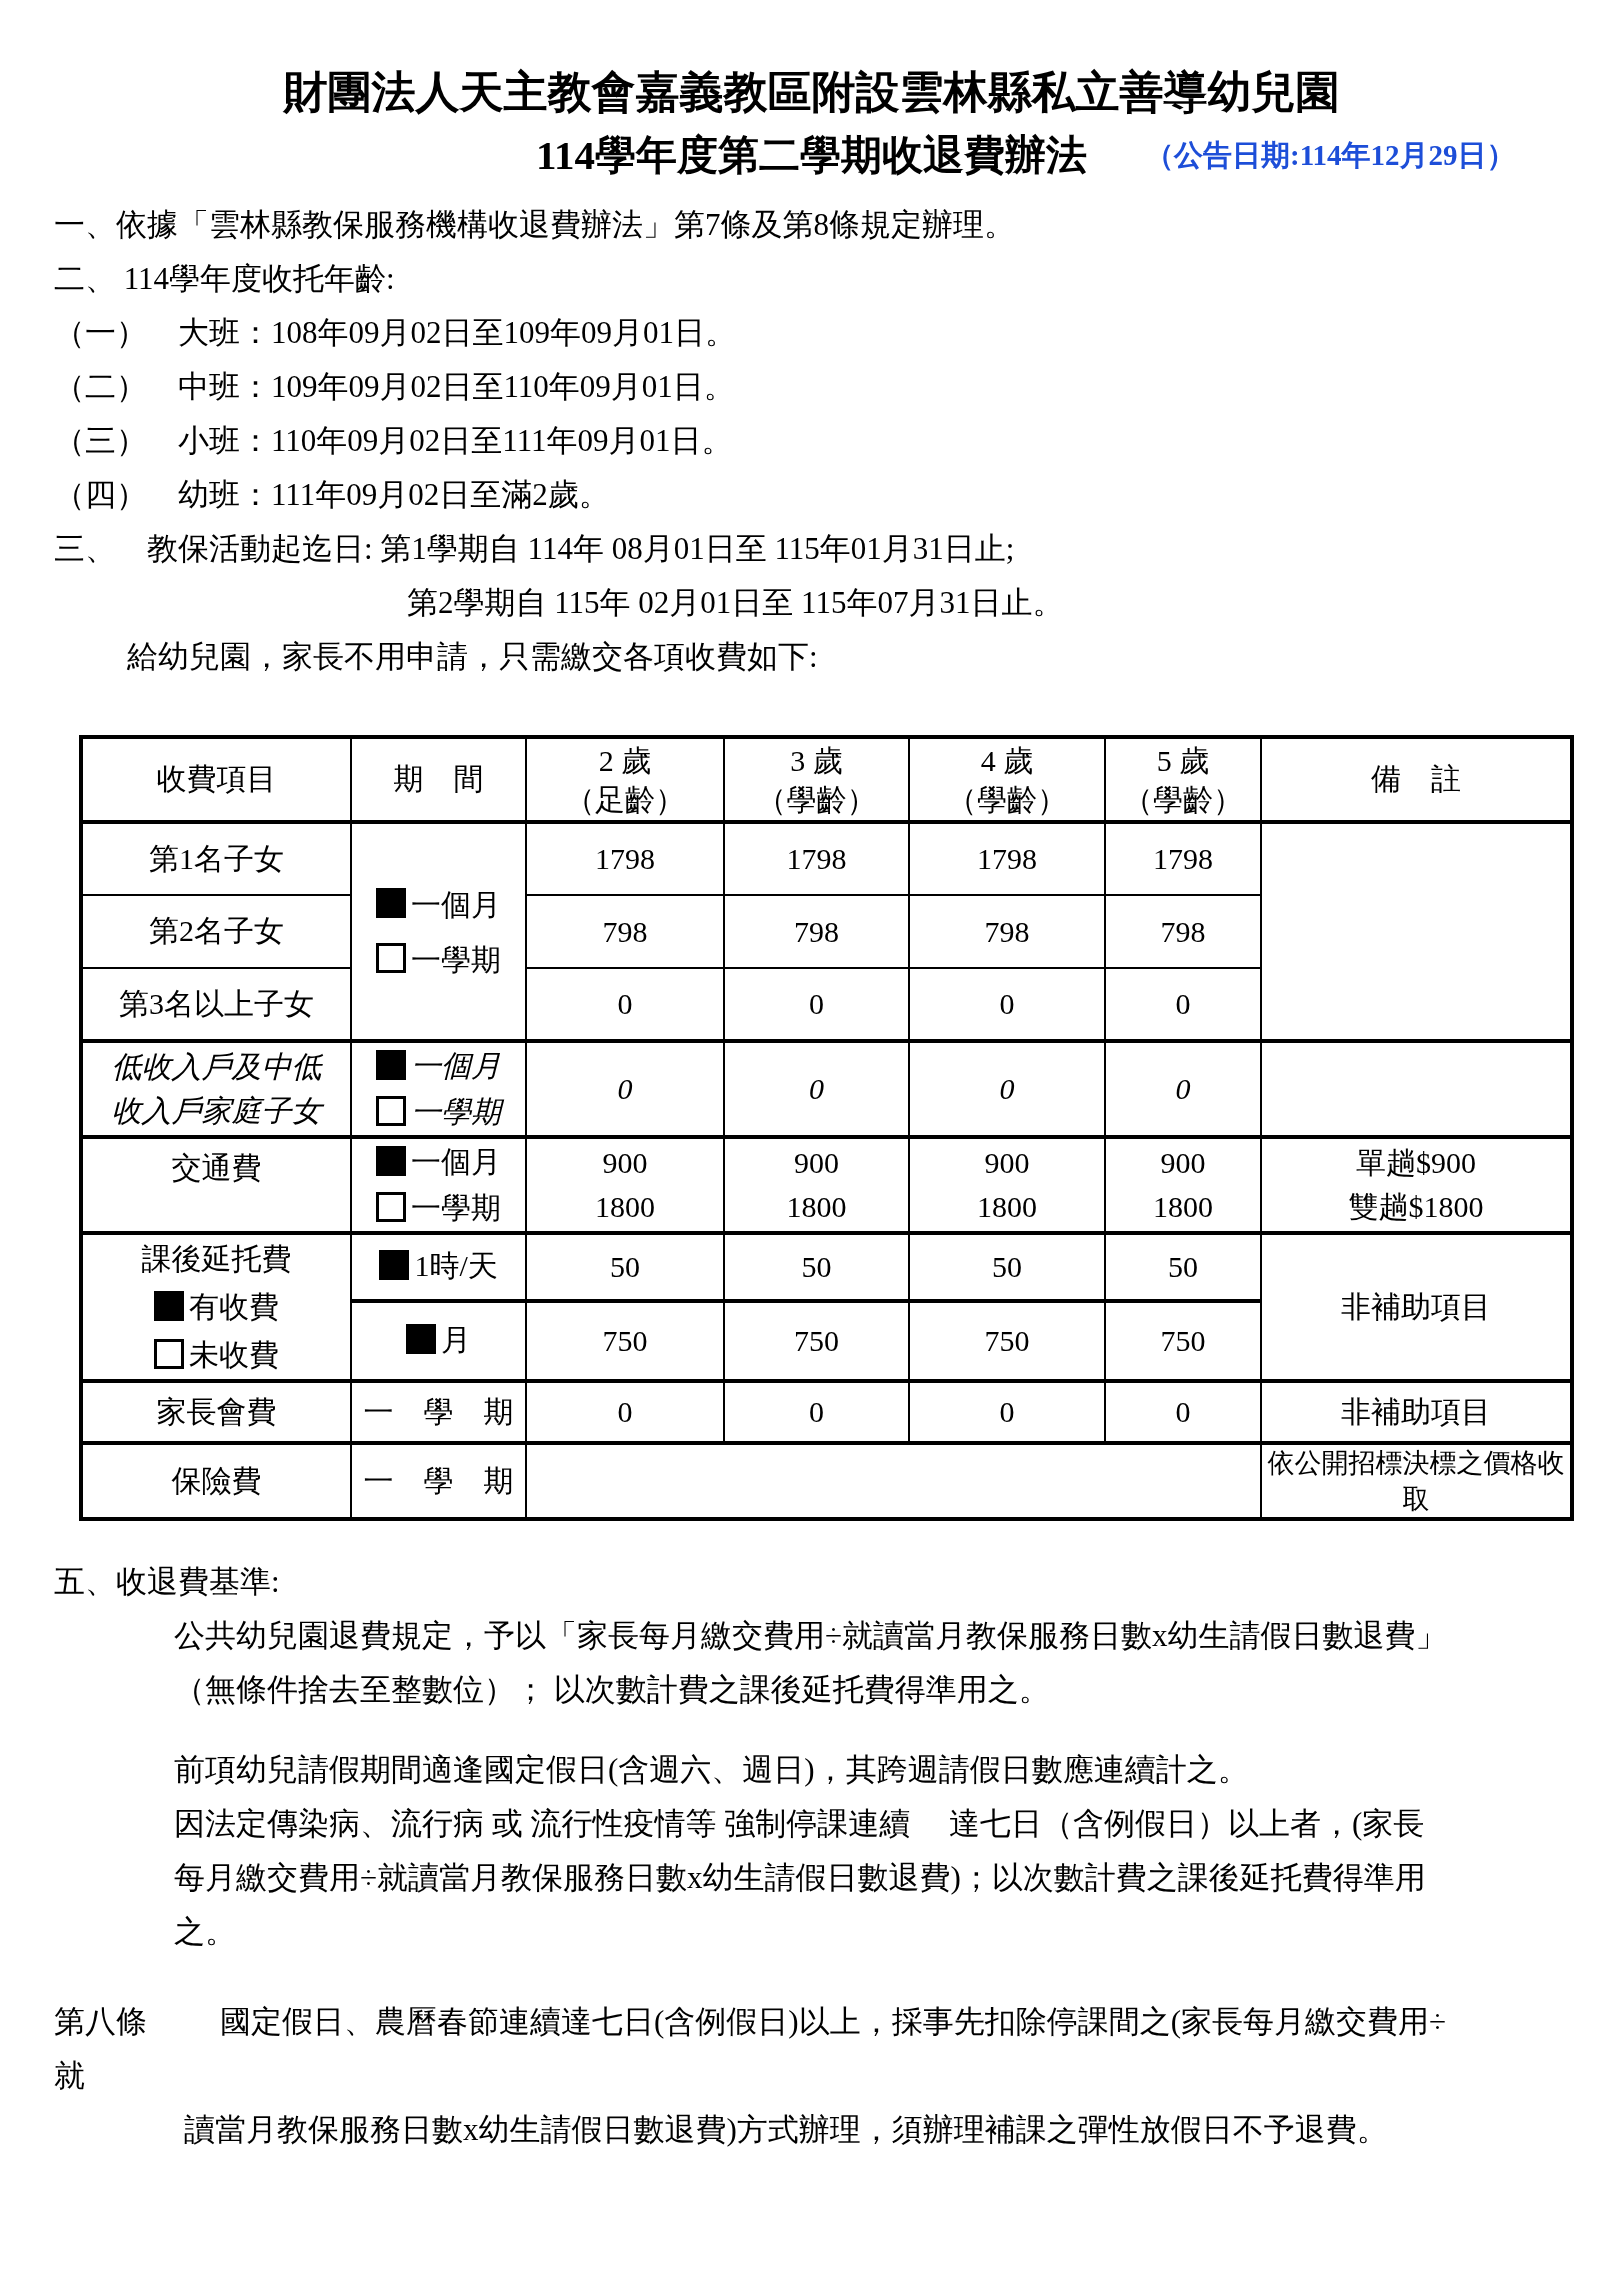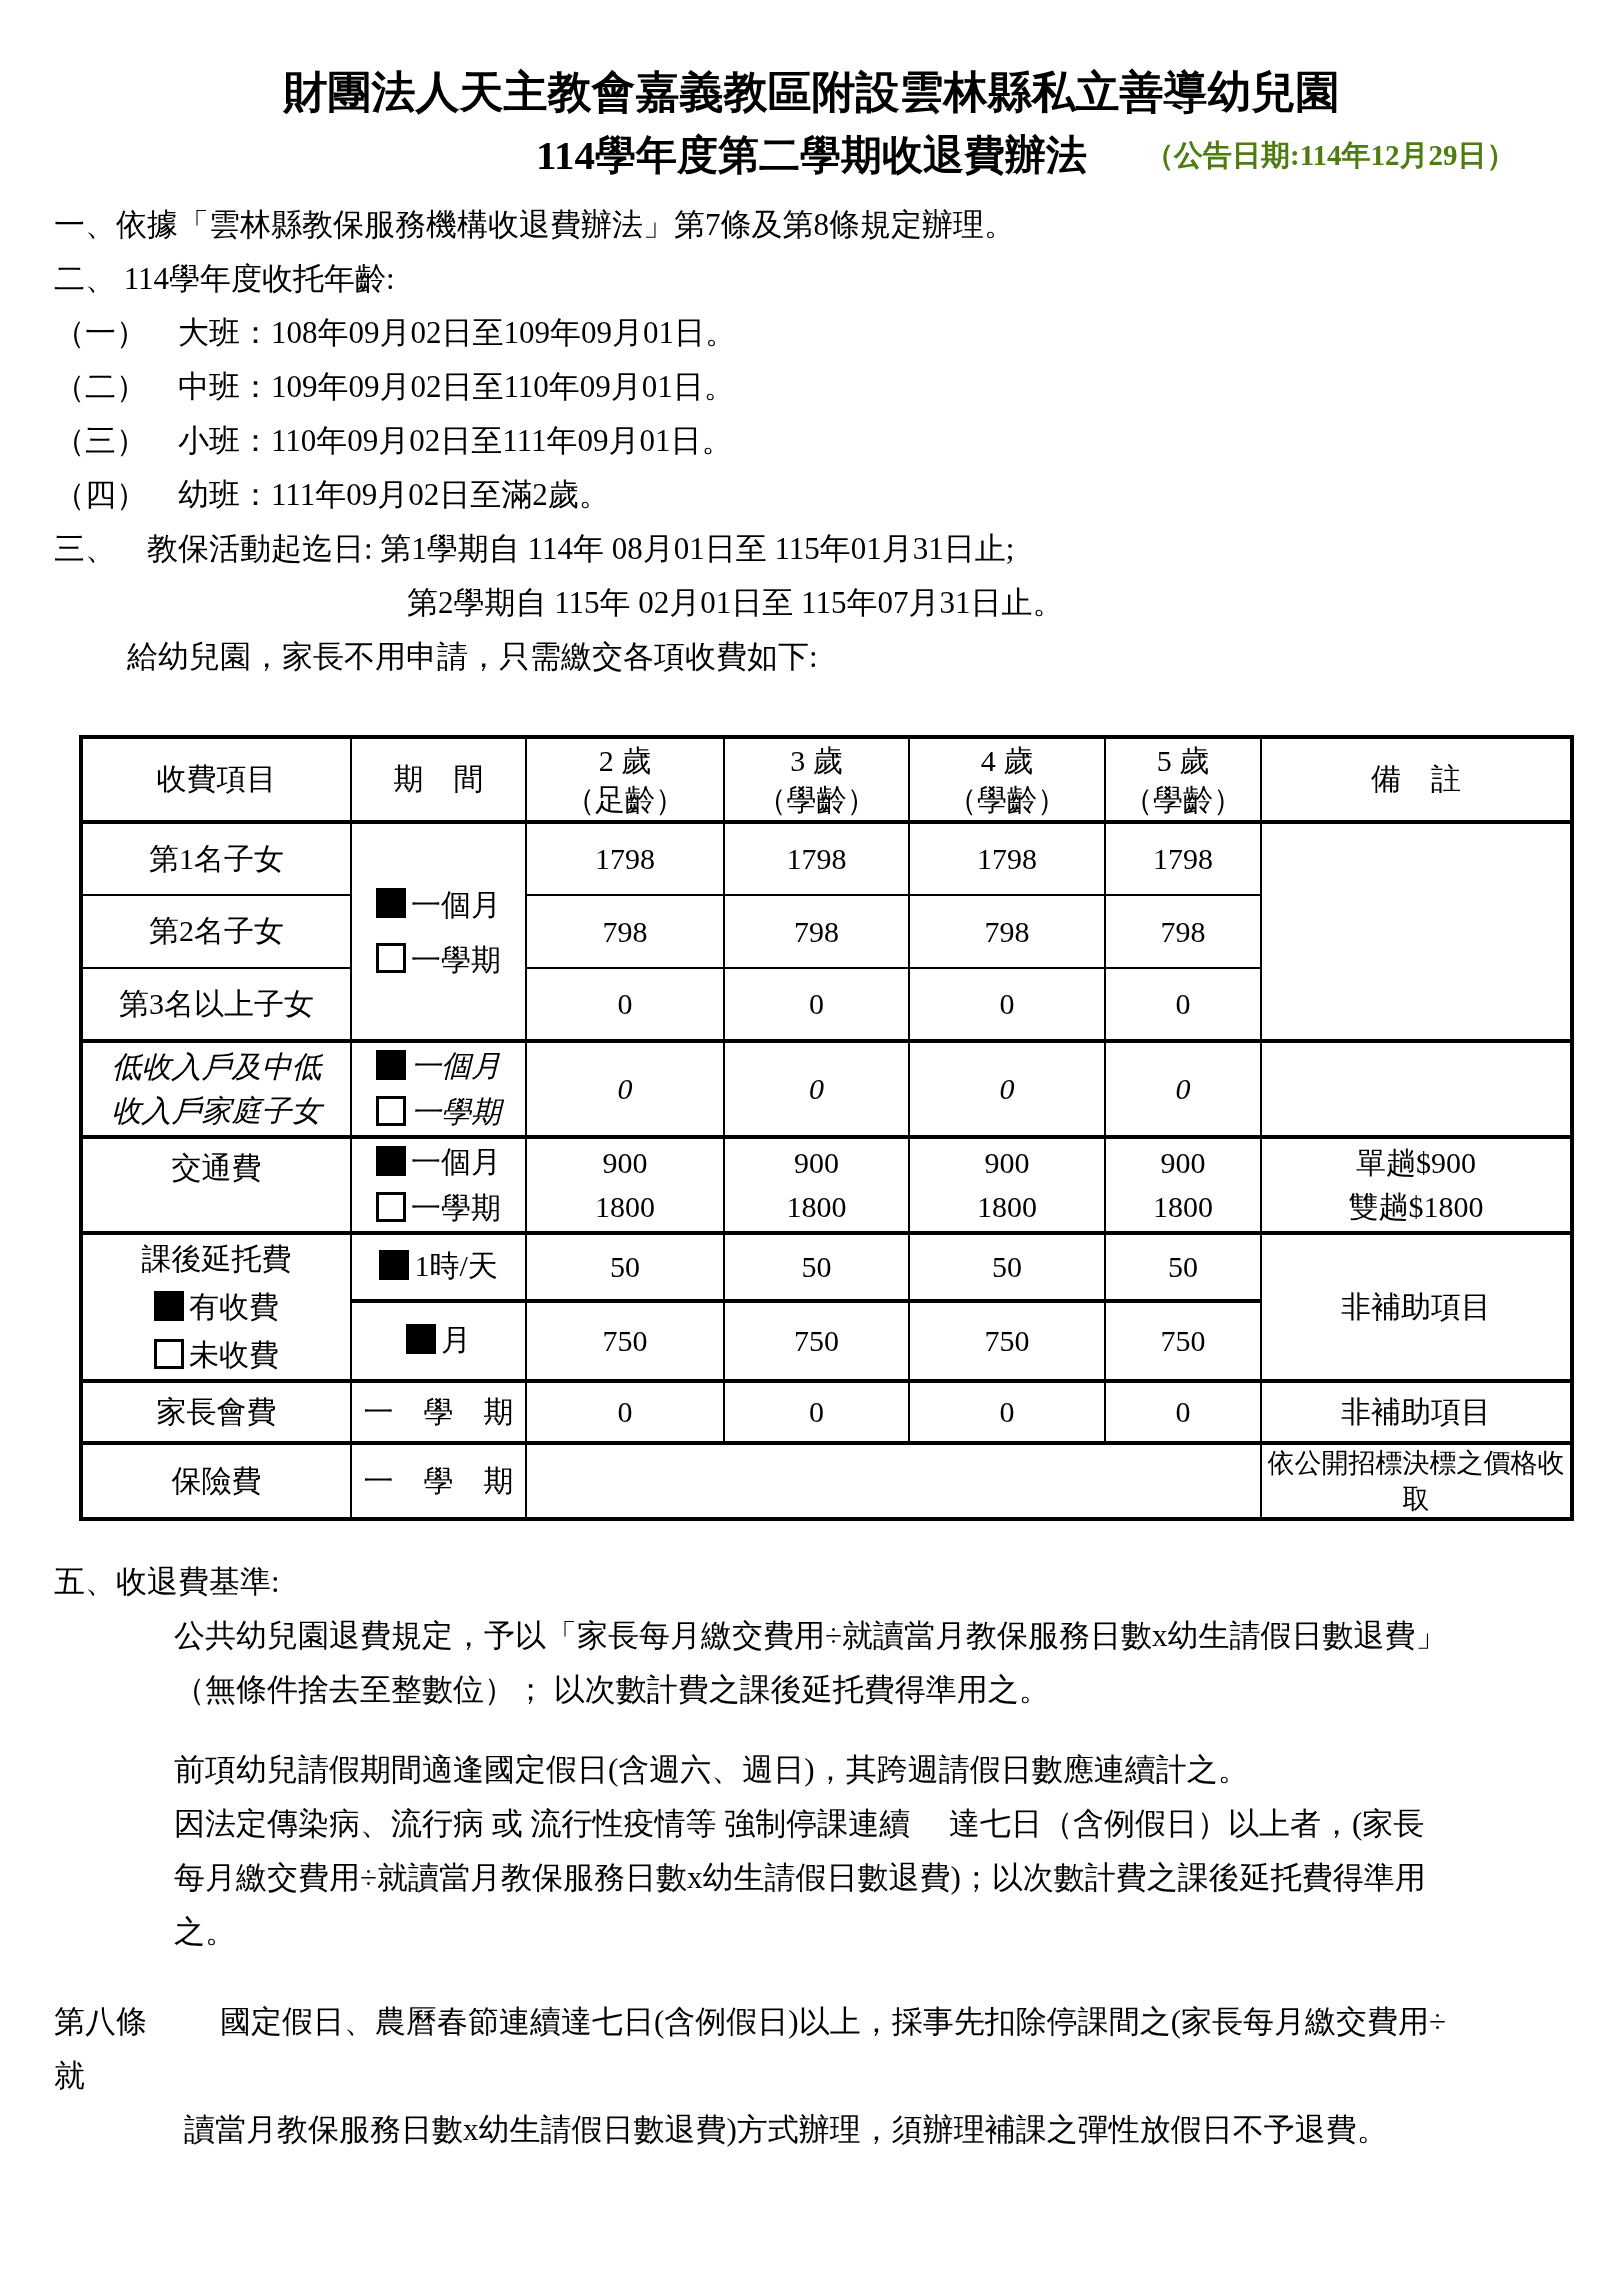--- a/index.html
+++ b/index.html
@@ -95,21 +95,21 @@
 </style>
 </head>
 <body>
 
 <div class="page">
 
   <div class="title">財團法人天主教會嘉義教區附設雲林縣私立善導幼兒園</div>
 
   <div class="subtitle-row">
     <span>114學年度第二學期收退費辦法</span>
-    <span class="announce" style="color:#4d7c0f">（公告日期:114年12月29日）</span>
+    <span class="announce" style="color:#1d4ed8">（公告日期:114年12月29日）</span>
   </div>
 
   <div class="content">
     <div class="line">一、依據「雲林縣教保服務機構收退費辦法」第7條及第8條規定辦理。</div>
     <div class="line">二、 114學年度收托年齡:</div>
     <div class="line">（一）　大班：108年09月02日至109年09月01日。</div>
     <div class="line">（二）　中班：109年09月02日至110年09月01日。</div>
     <div class="line">（三）　小班：110年09月02日至111年09月01日。</div>
     <div class="line">（四）　幼班：111年09月02日至滿2歲。</div>
     <div class="line">三、　教保活動起迄日:  第1學期自  114年  08月01日至  115年01月31日止;</div>

